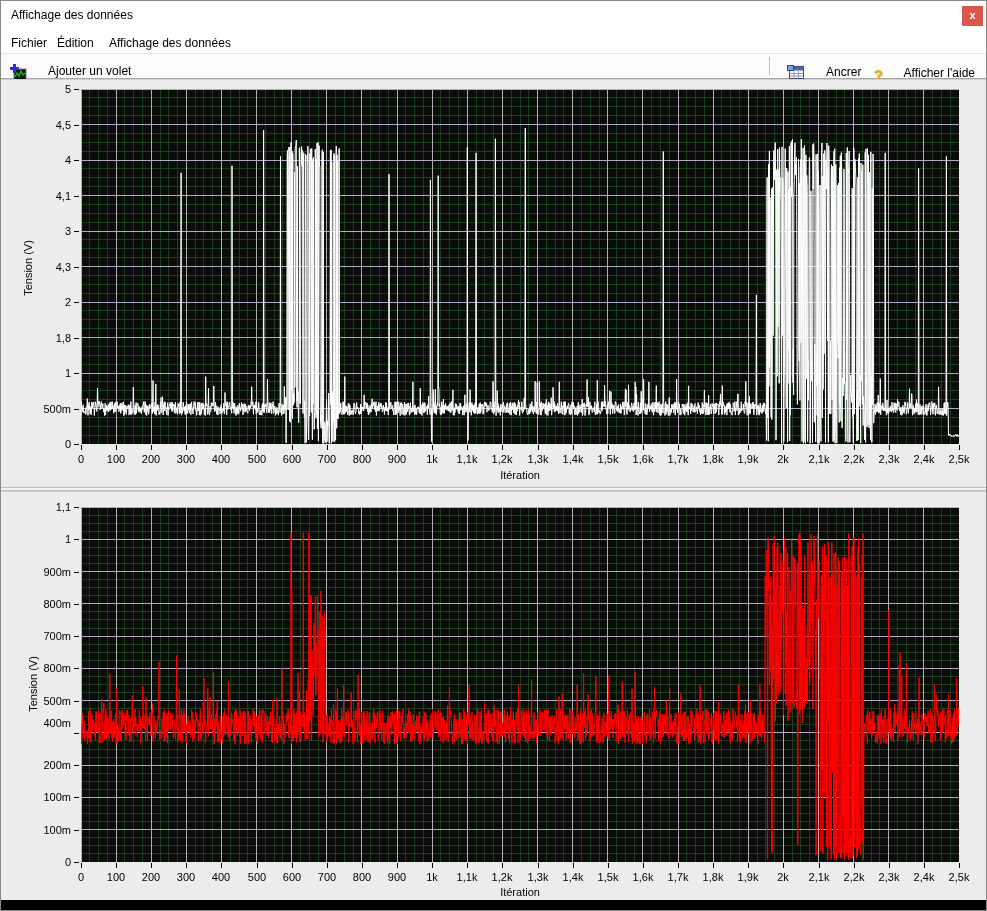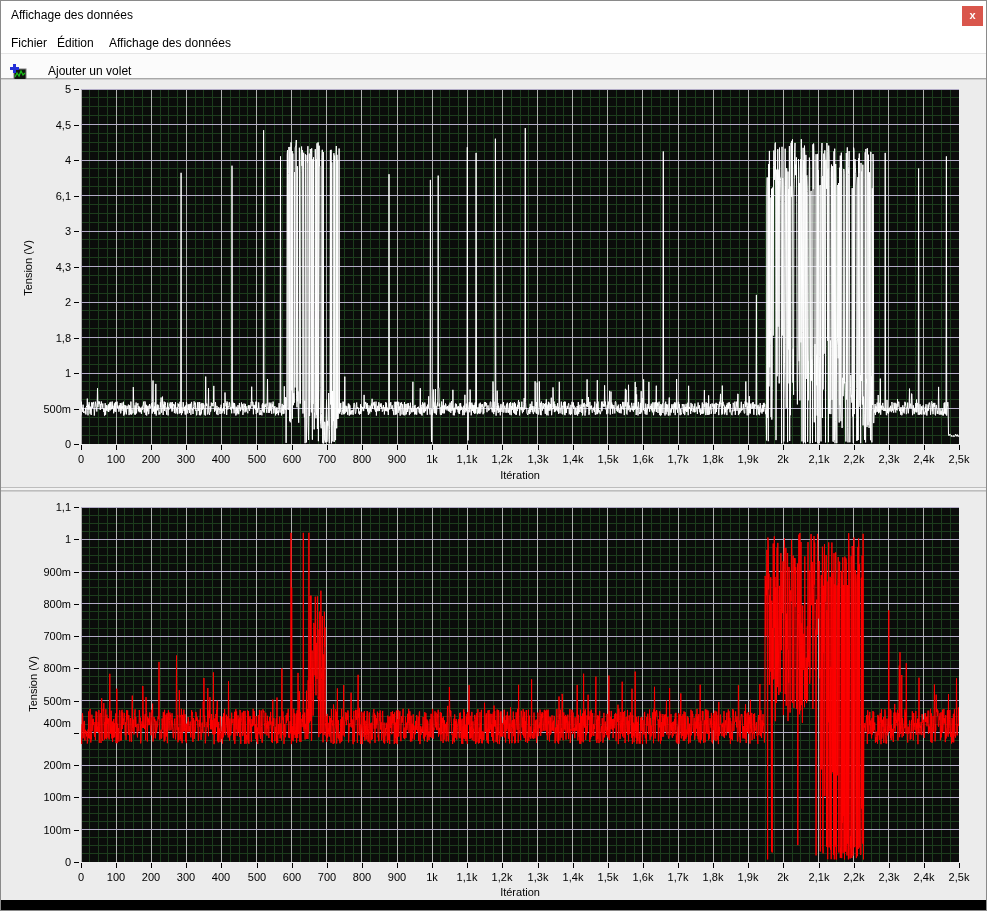--- a/index.html
+++ b/index.html
@@ -75,20 +75,41 @@
       <span class="tb-btn">
         <span>
           <svg width="17" height="17" viewBox="0 0 17 17">
             <rect x="4" y="5" width="12" height="11" fill="#101510" stroke="#7a7a7a" stroke-width="1"></rect>
             <polyline points="5,13 7,9 9,12 11,7 13,11 15,9" fill="none" stroke="#18c018" stroke-width="1.3"></polyline>
             <rect x="3" y="0" width="3" height="9" fill="#2430d8"></rect>
             <rect x="0" y="3" width="9" height="3" fill="#2430d8"></rect>
           </svg>
         </span>
         <span>Ajouter un volet</span>
+      </span>
+    </div>
+    <div class="tb-right">
+      <span class="tb-sep"></span>
+      <span class="tb-btn">
+        <span>
+          <svg width="18" height="15" viewBox="0 0 18 15">
+            <rect x="2.5" y="1.5" width="14" height="12" fill="#ffffff" stroke="#4a4a6a" stroke-width="1"></rect>
+            <rect x="3" y="2" width="13" height="3.5" fill="#3a6ec2"></rect>
+            <rect x="0.5" y="0.5" width="6" height="5" fill="#7aa0e0" stroke="#2b4a8c" stroke-width="1"></rect>
+            <line x1="3" y1="8.5" x2="16" y2="8.5" stroke="#9a9ab0" stroke-width="1"></line>
+            <line x1="3" y1="11" x2="16" y2="11" stroke="#9a9ab0" stroke-width="1"></line>
+            <line x1="7" y1="5.5" x2="7" y2="13.5" stroke="#9a9ab0" stroke-width="1"></line>
+            <line x1="11.5" y1="5.5" x2="11.5" y2="13.5" stroke="#9a9ab0" stroke-width="1"></line>
+          </svg>
+        </span>
+        <span>Ancrer</span>
+      </span>
+      <span class="tb-btn">
+        <span class="help-q">?</span>
+        <span>Afficher l'aide</span>
       </span>
     </div>
   </div>
 
   <div class="pane pane-top">
     <div class="ylabel">Tension  (V)</div>
     <div class="plot">
       <svg class="chart-svg" id="chart0" viewBox="0 0 878 355">
           <rect x="0" y="0" width="878" height="355" fill="#0b0d0b"></rect>
           <g stroke="#1d3d1d" stroke-width="1" shape-rendering="crispEdges">
@@ -286,21 +307,21 @@
         <span class="ytick-label" style="right:917px;top:293px">1</span>
         <span class="ytick-mark" style="left:73px;top:258px"></span>
         <span class="ytick-label" style="right:917px;top:258px">1,8</span>
         <span class="ytick-mark" style="left:73px;top:222px"></span>
         <span class="ytick-label" style="right:917px;top:222px">2</span>
         <span class="ytick-mark" style="left:73px;top:187px"></span>
         <span class="ytick-label" style="right:917px;top:187px">4,3</span>
         <span class="ytick-mark" style="left:73px;top:151px"></span>
         <span class="ytick-label" style="right:917px;top:151px">3</span>
         <span class="ytick-mark" style="left:73px;top:116px"></span>
-        <span class="ytick-label" style="right:917px;top:116px">6,1</span>
+        <span class="ytick-label" style="right:917px;top:116px">4,1</span>
         <span class="ytick-mark" style="left:73px;top:80px"></span>
         <span class="ytick-label" style="right:917px;top:80px">4</span>
         <span class="ytick-mark" style="left:73px;top:45px"></span>
         <span class="ytick-label" style="right:917px;top:45px">4,5</span>
         <span class="ytick-mark" style="left:73px;top:9px"></span>
         <span class="ytick-label" style="right:917px;top:9px">5</span>
         <span class="xtick-mark" style="left:80px;top:365px"></span>
         <span class="xtick-label" style="left:80px;top:373px">0</span>
         <span class="xtick-mark" style="left:115px;top:365px"></span>
         <span class="xtick-label" style="left:115px;top:373px">100</span>

